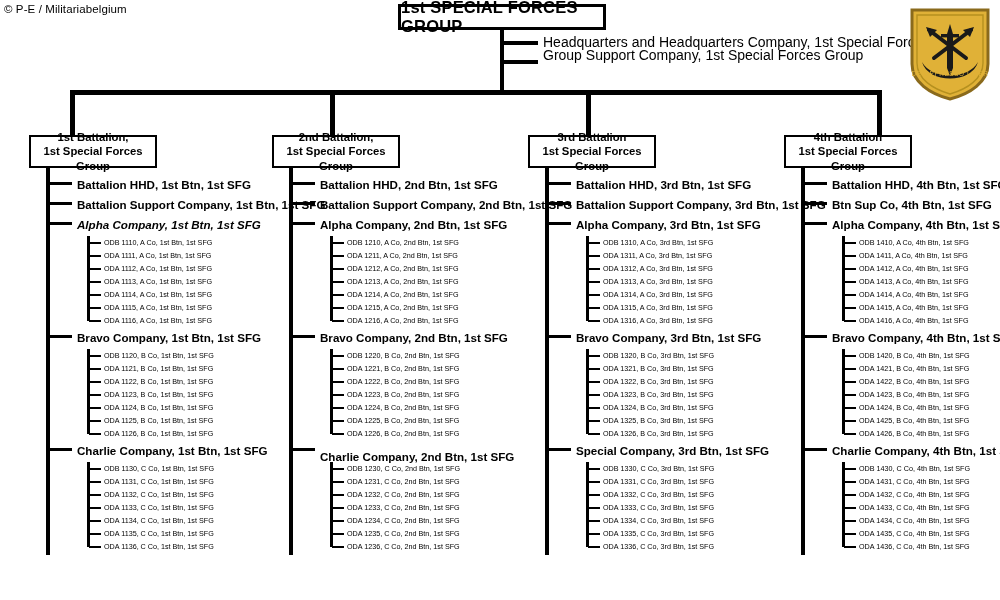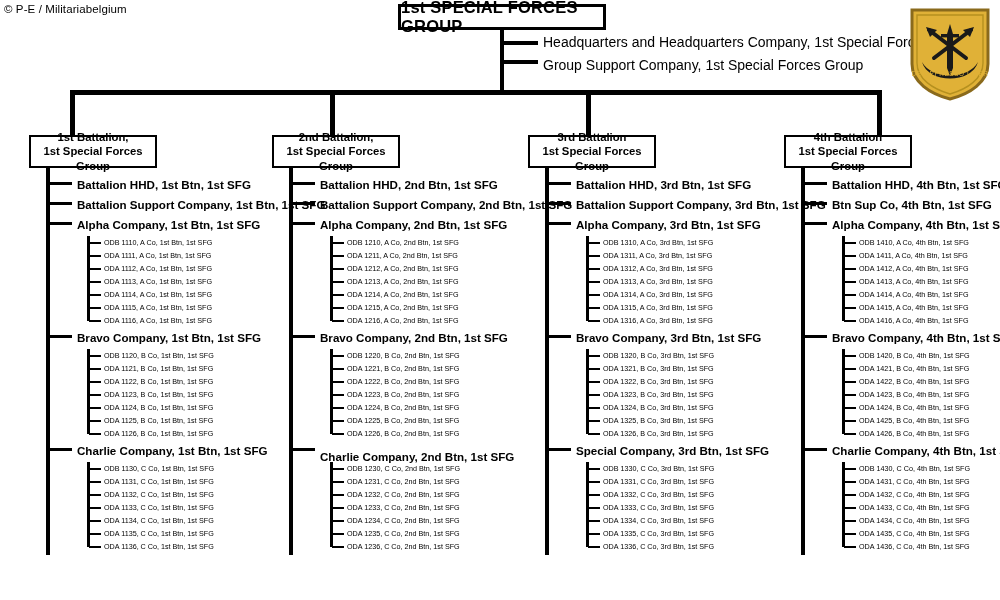--- a/index.html
+++ b/index.html
@@ -95,21 +95,21 @@
 
 <div class="group-box">
   <span>1st SPECIAL FORCES GROUP</span>
 </div>
 <div class="group-stem"></div>
 
 <div id="group-reports">
     <div class="grp-tick" style="top: 41px;"></div>
     <div class="grp-item" style="left: 543px; top: 34px;">Headquarters and Headquarters Company,  1st Special Forces Group</div>
     <div class="grp-tick" style="top: 60px;"></div>
-    <div class="grp-item" style="left: 543px; top: 57px;">Group Support Company,  1st Special Forces Group</div>
+    <div class="grp-item" style="left: 543px; top: 47px;">Group Support Company,  1st Special Forces Group</div>
   </div>
 
 <div class="bus"></div>
 <div id="drops">
     <div class="drop" style="left: 70px; height: 45px;"></div>
     <div class="drop" style="left: 330px; height: 45px;"></div>
     <div class="drop" style="left: 586px; height: 45px;"></div>
     <div class="drop" style="left: 877px; height: 45px;"></div>
   </div>
 
@@ -119,21 +119,21 @@
         <div>1st Battalion,</div>
         <div>1st Special Forces Group</div>
       </div>
       <div class="bn-body">
         <div class="spine" style="height: 387px;"></div>
         <div class="co-tick" style="top: 14px;"></div>
         <div class="co-label" style="top: 16px; text-align: right;">Battalion HHD,  1st Btn, 1st SFG</div>
         <div class="co-tick" style="top: 34px;"></div>
         <div class="co-label" style="top: 36px;">Battalion  Support Company, 1st Btn,  1st SFG</div>
         <div class="co-tick" style="top: 54px;"></div>
-        <div class="co-label" style="top: 56px;">Alpha Company, 1st Btn,  1st SFG</div>
+        <div class="co-label" style="top: 56px; font-style: italic;">Alpha Company, 1st Btn,  1st SFG</div>
         <div class="team-block" style="left: 58px; top: 68px;">
           <div class="team-spine" style="height: 85px;"></div>
           <div class="team-row">
             <div class="team-tick"></div>
             <div class="team-label">ODB 1110, A Co, 1st Btn,  1st SFG</div>
           </div>
           <div class="team-row">
             <div class="team-tick"></div>
             <div class="team-label">ODA 1111, A Co, 1st Btn,  1st SFG</div>
           </div>

